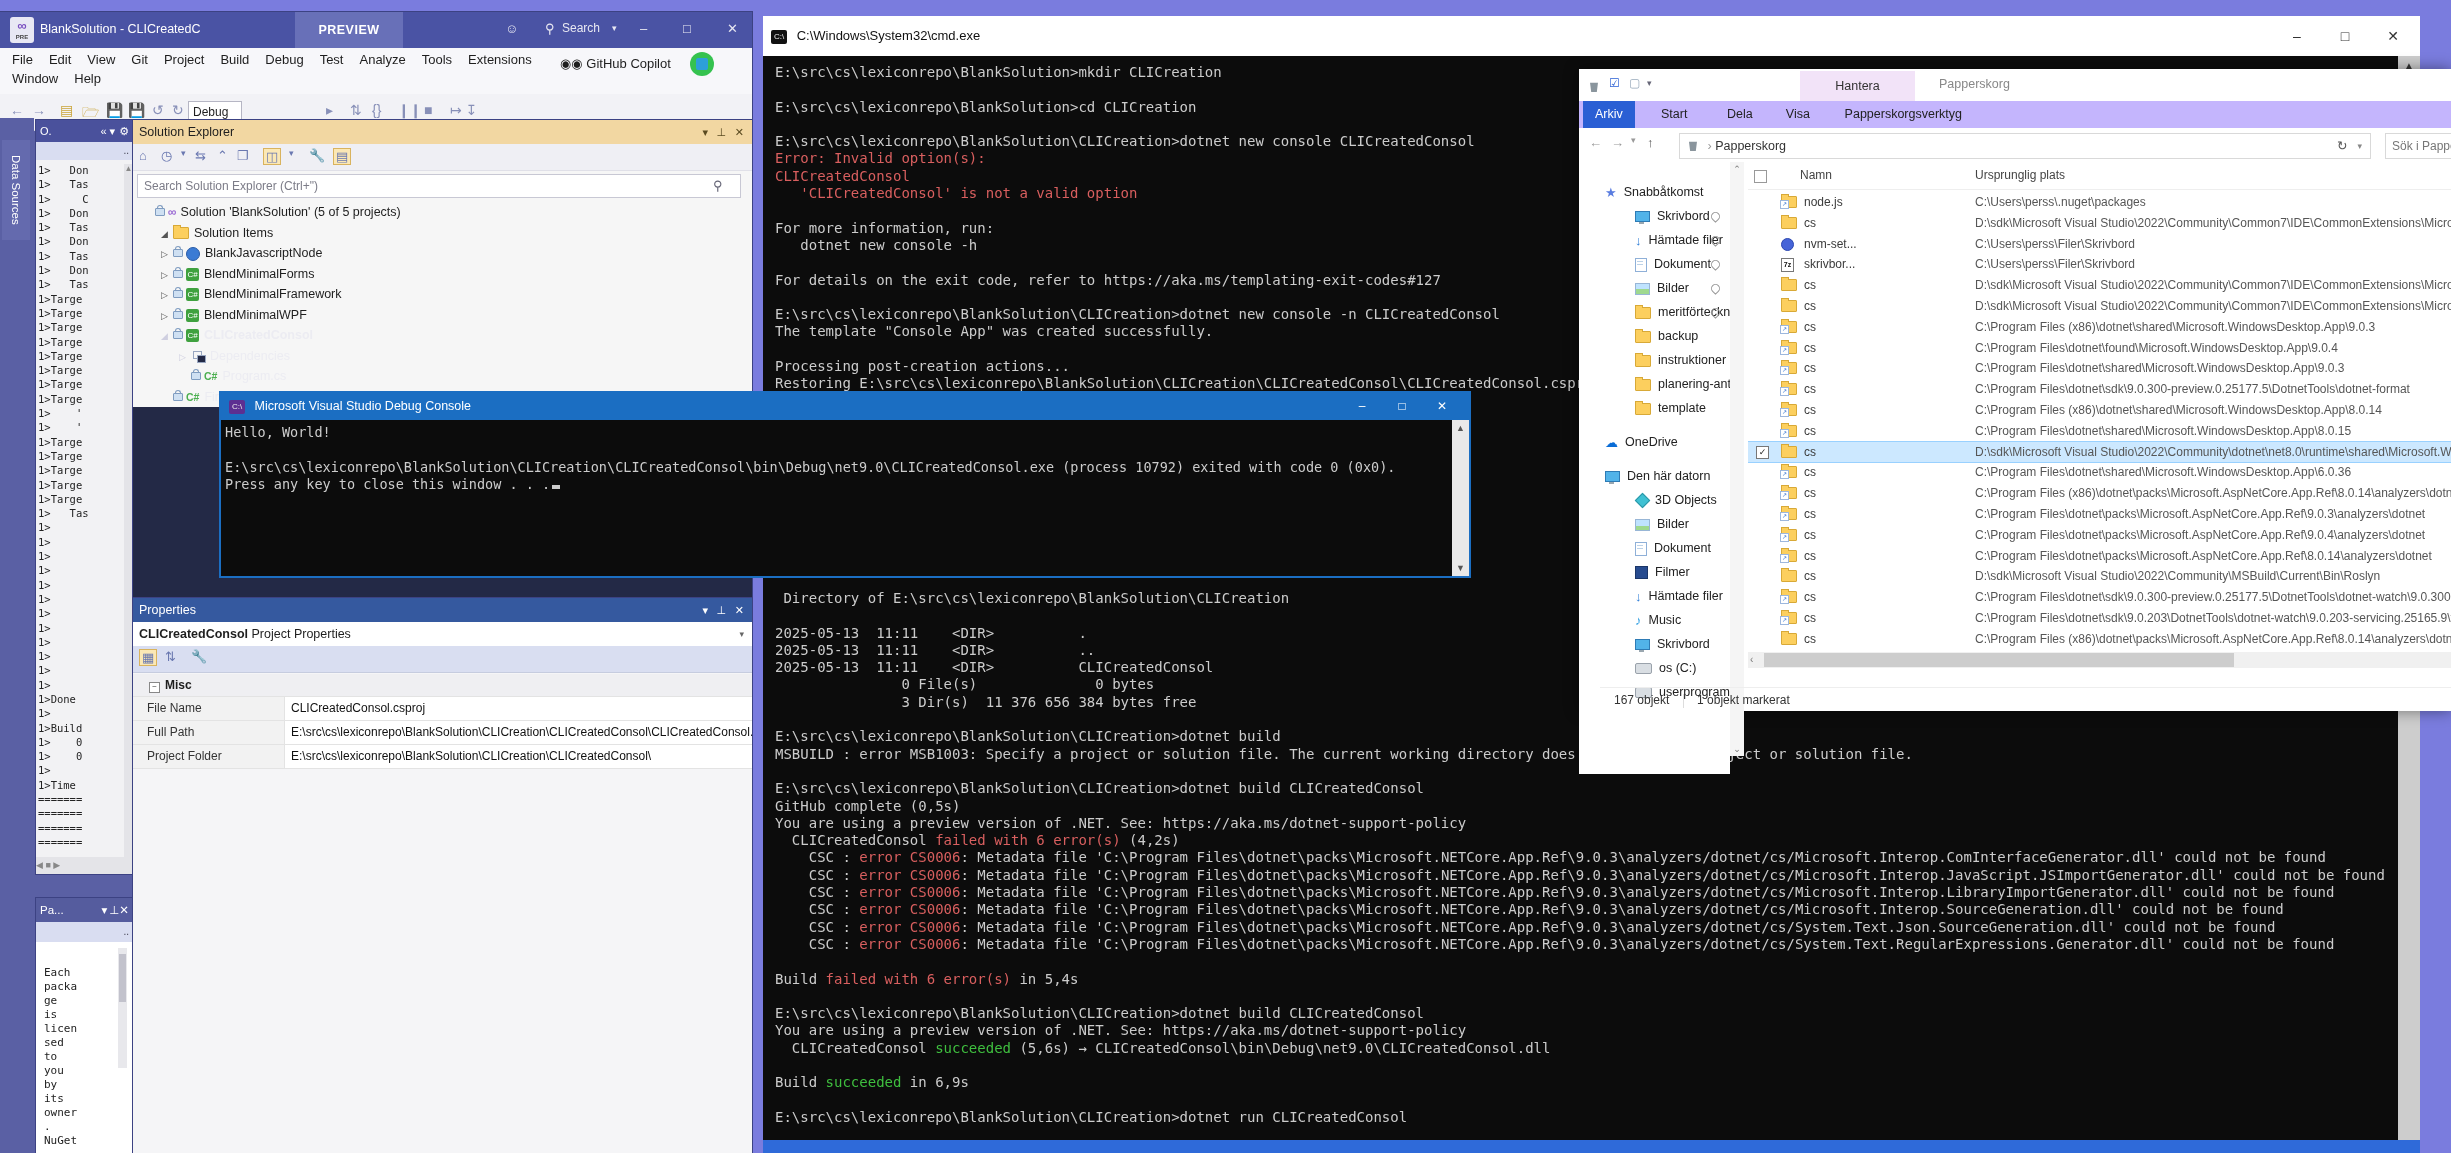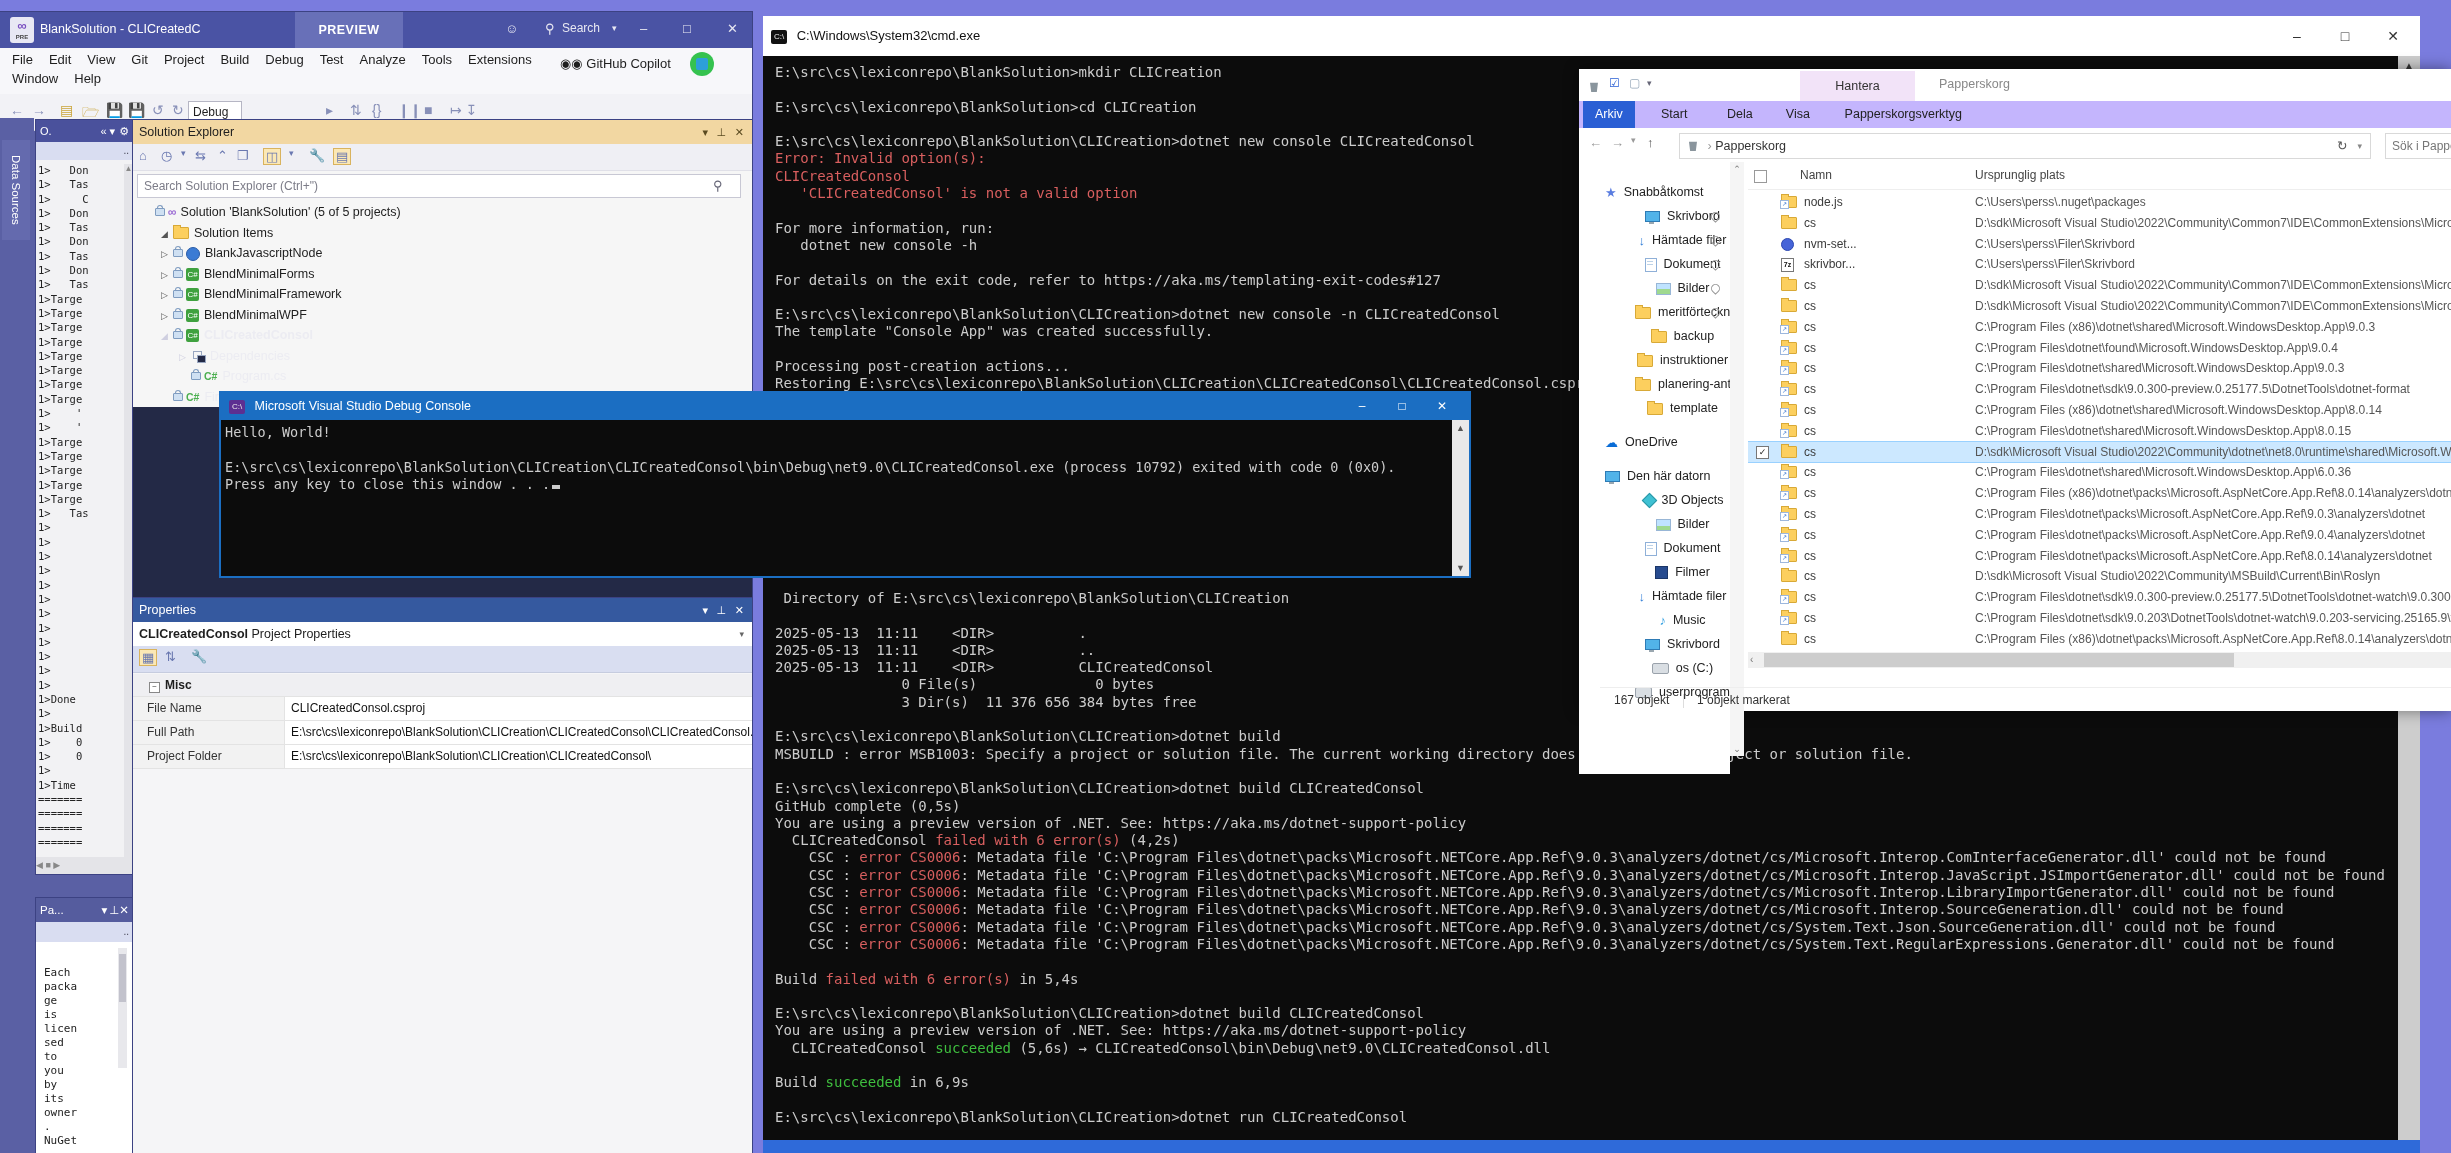--- a/index.html
+++ b/index.html
@@ -113,21 +113,21 @@
   #exp-tabs{left:0;top:32px;width:872px;height:27px;background:#c4b5fd;border-bottom:1px solid #eee;}
   .rtab{position:absolute;top:0;height:27px;line-height:27px;padding:0 12px;font-size:12.5px;color:#222;}
   .rtab.active{background:#2A5FD4;color:#fff;}
   #exp-addr{left:0;top:59px;width:872px;height:34px;background:#fff;}
   .nav-a{position:absolute;top:7px;color:#999;font-size:13px;}
   #addr-box{left:100px;top:5px;width:690px;height:24px;border:1px solid #d9d9d9;font-size:12.5px;line-height:24px;color:#333;}
   #search-box{left:806px;top:5px;width:66px;height:24px;border:1px solid #d9d9d9;font-size:12px;line-height:24px;color:#777;padding-left:6px;white-space:nowrap;overflow:hidden;}
   #exp-side{left:0;top:93px;width:151px;height:594px;background:#fff;overflow:hidden;}
   .srow{height:24px;line-height:24px;font-size:12.5px;color:#222;white-space:nowrap;position:relative;}
   .srow .pin{position:absolute;right:10px;top:8px;width:7px;height:7px;border:1px solid #999;border-radius:50% 50% 50% 0;transform:rotate(-45deg);}
-  .srow.hdr{padding-left:26px;} .srow.child{padding-left:56px;text-align:center;} .srow.gap{margin-top:10px;}
+  .srow.hdr{padding-left:26px;} .srow.child{padding-left:56px;} .srow.gap{margin-top:10px;}
   .srow .ic{margin-right:7px;}
   #side-scroll{left:151px;top:93px;width:14px;height:594px;background:#F5F5F5;color:#777;font-size:9px;text-align:center;}
   .ic-monitor{width:13px;height:9px;background:#52b3e9;border:1px solid #2e7bb5;}
   .ic-monitor::after{content:"";position:absolute;left:3px;bottom:-3px;width:5px;height:2px;background:#9aa7b0;}
   .ic-download{color:#2d7cd6;font-weight:bold;font-size:13px;}
   .ic-doc{width:10px;height:12px;background:#fff;border:1px solid #8fb0d8;}
   .ic-doc::after{content:"";position:absolute;left:1px;top:2px;width:6px;height:6px;background:repeating-linear-gradient(#bcd2e8 0 1px,#fff 1px 3px);}
   .ic-pic{width:13px;height:10px;background:linear-gradient(#bfe3ff 55%,#9fd98f 45%);border:1px solid #98b6d6;}
   .ic-cube{width:9px;height:9px;background:#3fc1d3;border:1px solid #2a96a6;transform:rotate(45deg);margin:0 4px 0 2px;}
   .ic-film{width:11px;height:11px;background:#274b8f;border:1px solid #1b3668;}

